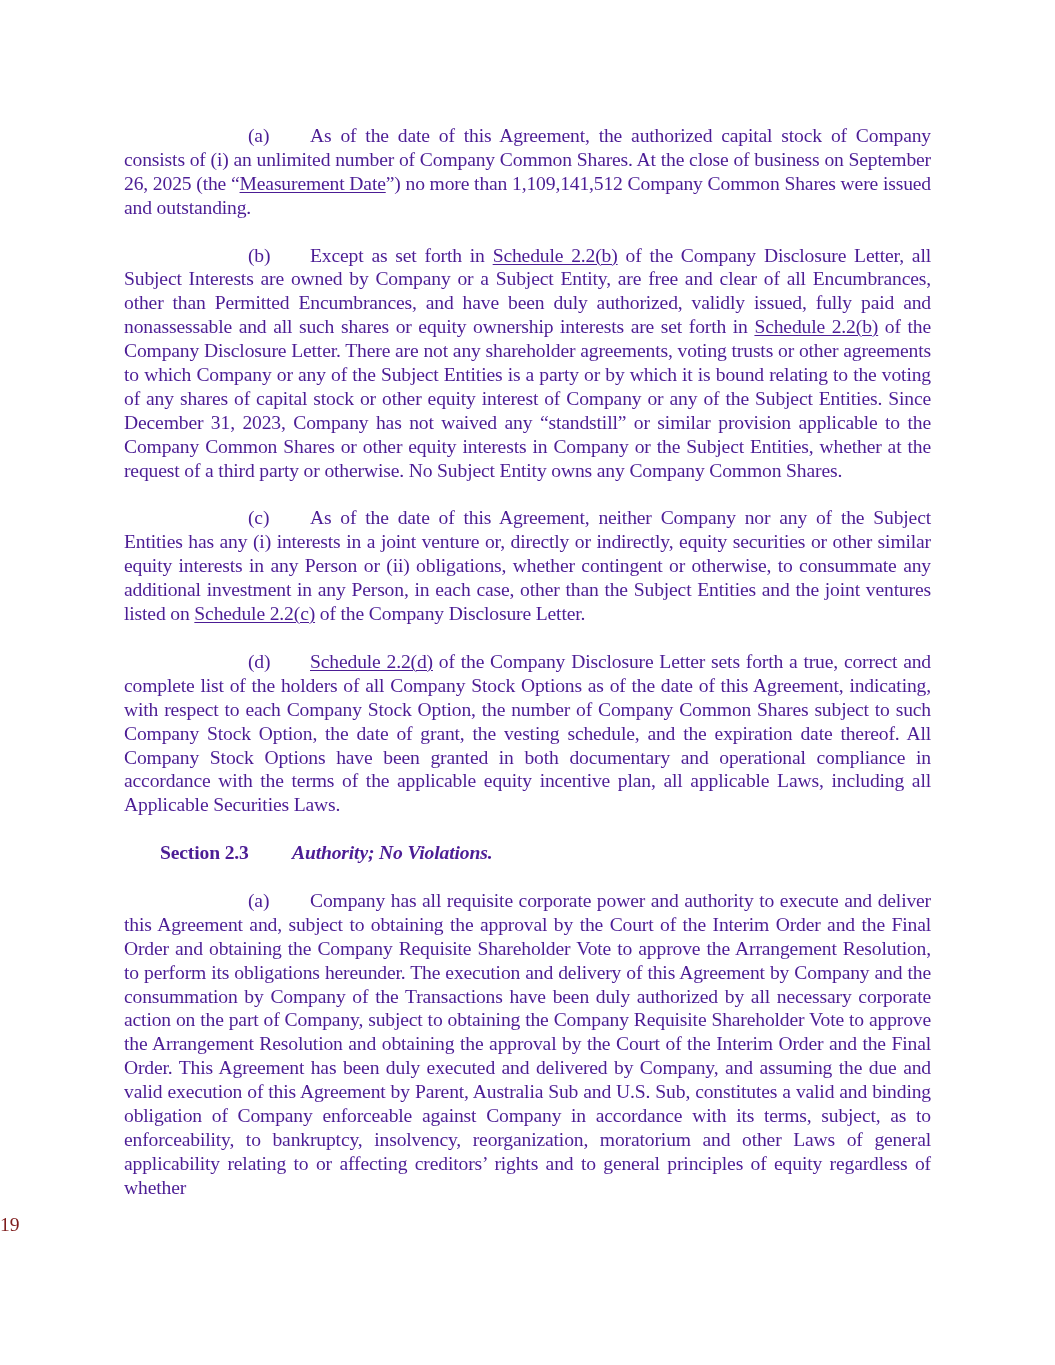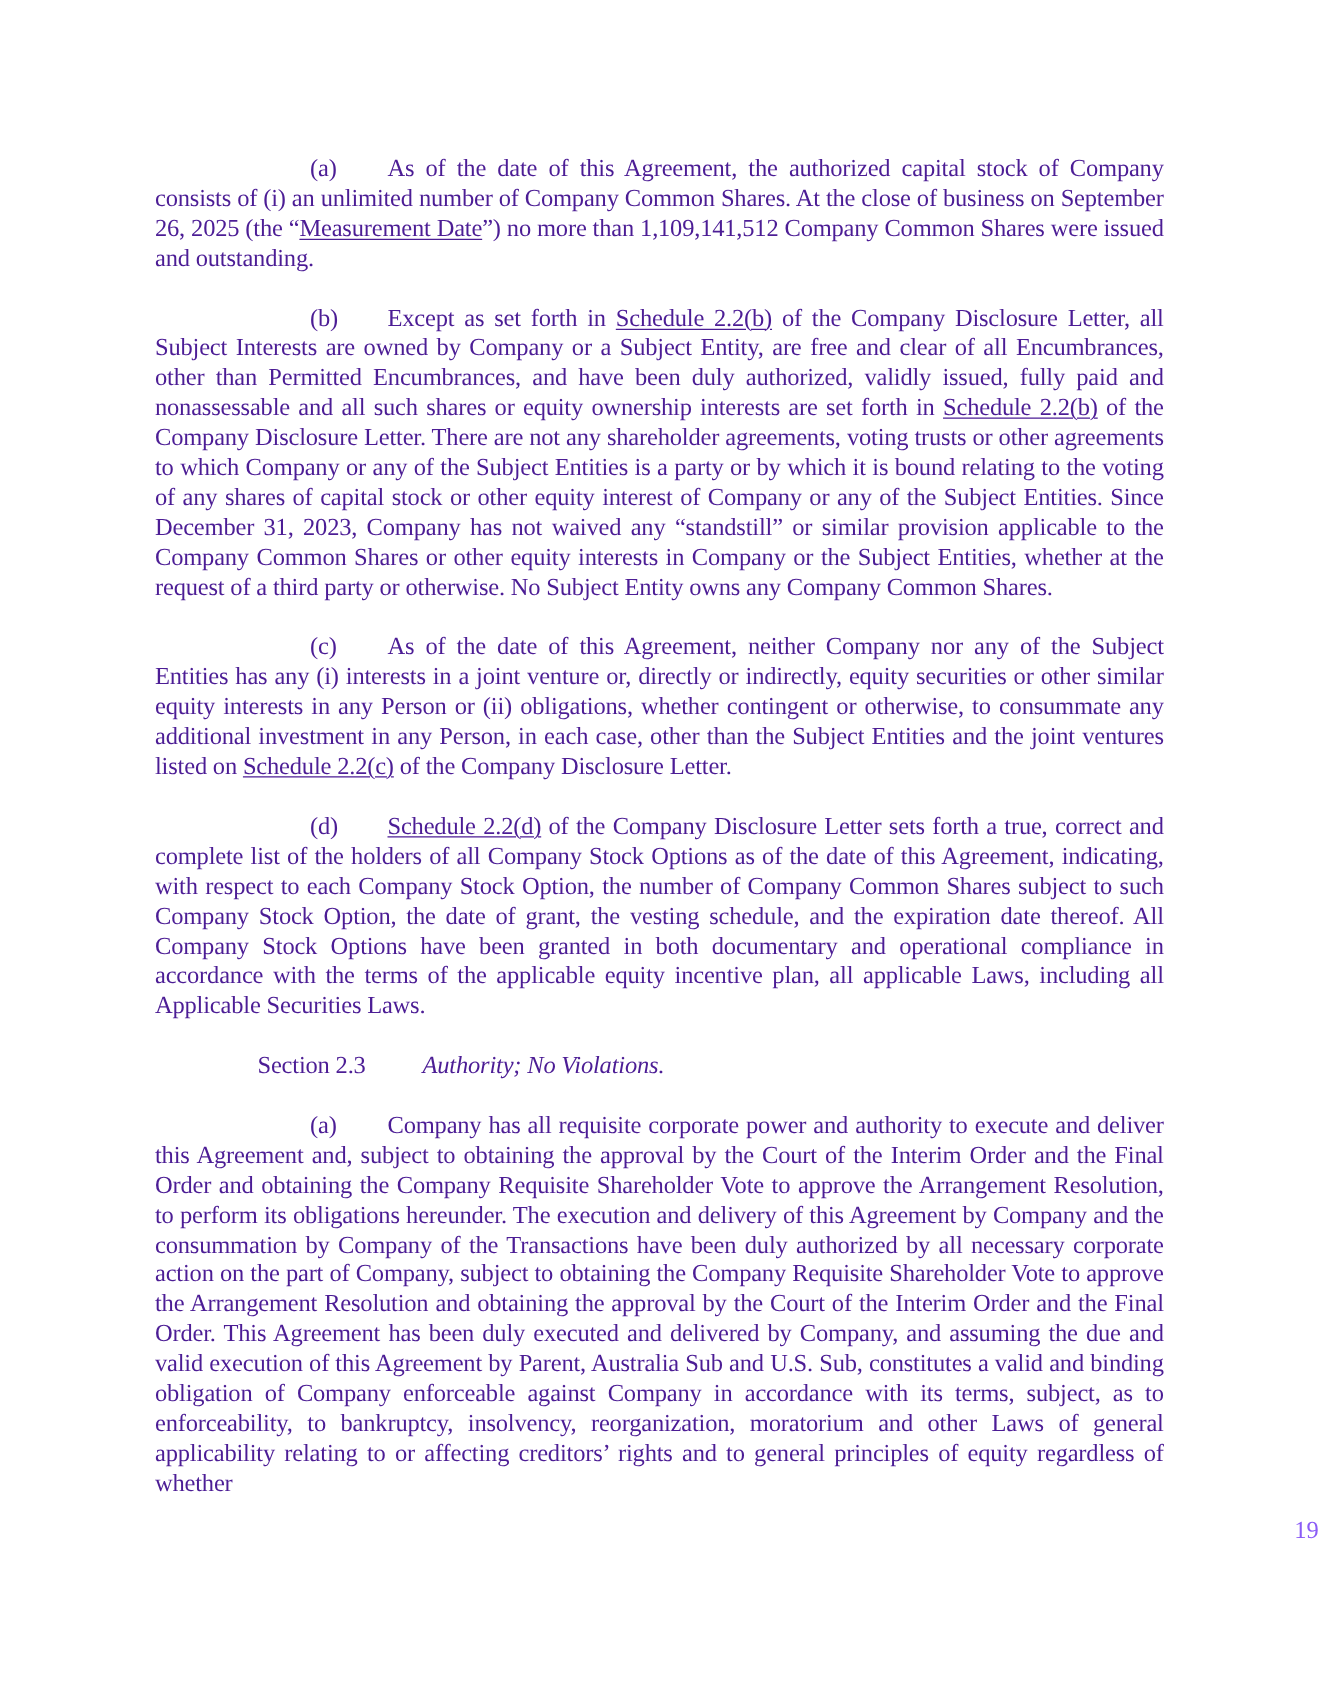--- a/index.html
+++ b/index.html
@@ -5,26 +5,26 @@
   html, body { margin: 0; padding: 0; background: #ffffff; }
   body { width: 1055px; height: 1365px; position: relative; overflow: hidden; }
   .page {
     position: absolute; left: 124px; top: 124px; width: 807px;
     font-family: "Liberation Serif", serif; font-size: 19.6px; line-height: 23.9px;
     color: #4c1d95; letter-spacing: -0.15px;
   }
   p { margin: 0 0 23.9px 0; text-align: justify; }
   .para .lbl { display: inline-block; width: 62px; margin-left: 124px; }
   .u { text-decoration: underline; text-underline-offset: 2px; text-decoration-thickness: 1px; }
-  .section { margin-left: 82px; text-align: left; }
+  .section { margin-left: 36px; text-align: left; font-weight: bold; }
   .section .num { display: inline-block; width: 132px; }
   .section .title { font-style: italic; }
   .pgnum {
-    position: absolute; left: 0; width: 1055px; top: 1214px; text-align: right;
-    font-family: "Liberation Serif", serif; font-size: 19.6px; color: #8b5cf6;
+    position: absolute; left: 0; width: 1055px; top: 1214px; text-align: left;
+    font-family: "Liberation Serif", serif; font-size: 19.6px; color: #7f1d1d;
   }
 </style>
 </head>
 <body>
 
 <div class="page">
   <p class="para"><span class="lbl">(a)</span><span>As of the date of this Agreement, the authorized capital stock of Company consists of (i) an unlimited number of Company Common Shares. At the close of business on September 26, 2025 (the “</span><span class="u">Measurement Date</span><span>”) no more than 1,109,141,512 Company Common Shares were issued and outstanding.</span></p>
 
   <p class="para"><span class="lbl">(b)</span><span>Except as set forth in </span><span class="u">Schedule 2.2(b)</span><span> of the Company Disclosure Letter, all Subject Interests are owned by Company or a Subject Entity, are free and clear of all Encumbrances, other than Permitted Encumbrances, and have been duly authorized, validly issued, fully paid and nonassessable and all such shares or equity ownership interests are set forth in </span><span class="u">Schedule 2.2(b)</span><span> of the Company Disclosure Letter. There are not any shareholder agreements, voting trusts or other agreements to which Company or any of the Subject Entities is a party or by which it is bound relating to the voting of any shares of capital stock or other equity interest of Company or any of the Subject Entities. Since December 31, 2023, Company has not waived any “standstill” or similar provision applicable to the Company Common Shares or other equity interests in Company or the Subject Entities, whether at the request of a third party or otherwise. No Subject Entity owns any Company Common Shares.</span></p>
 

